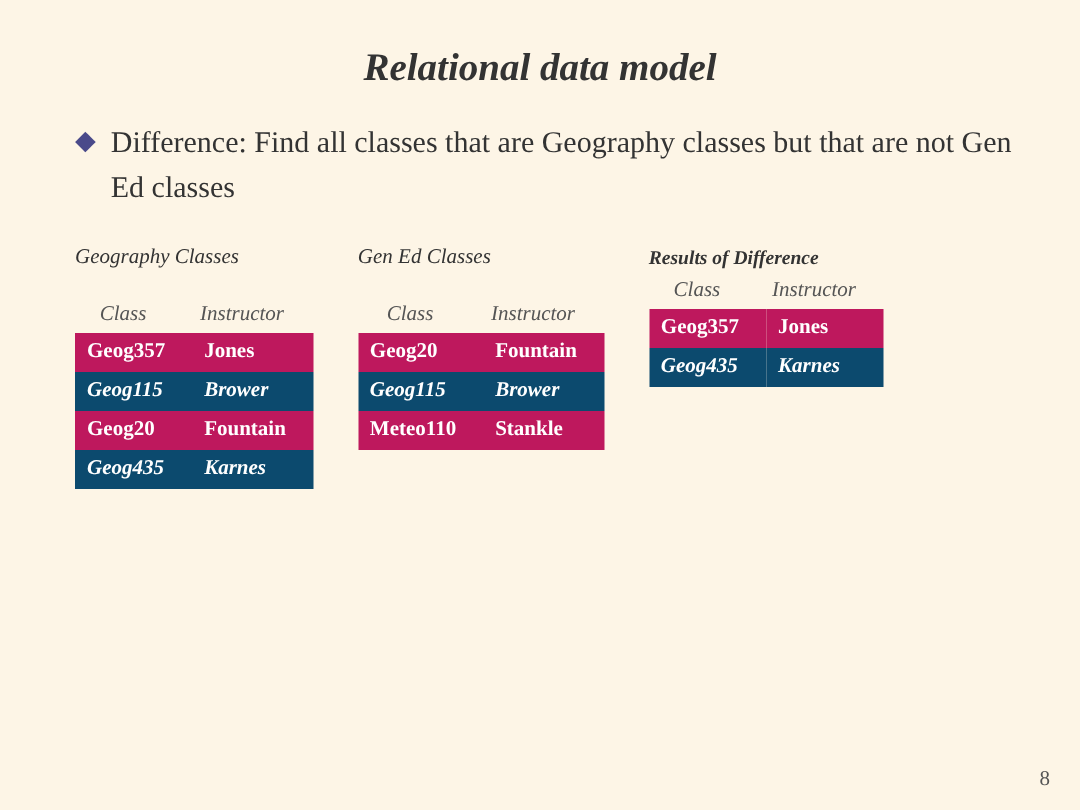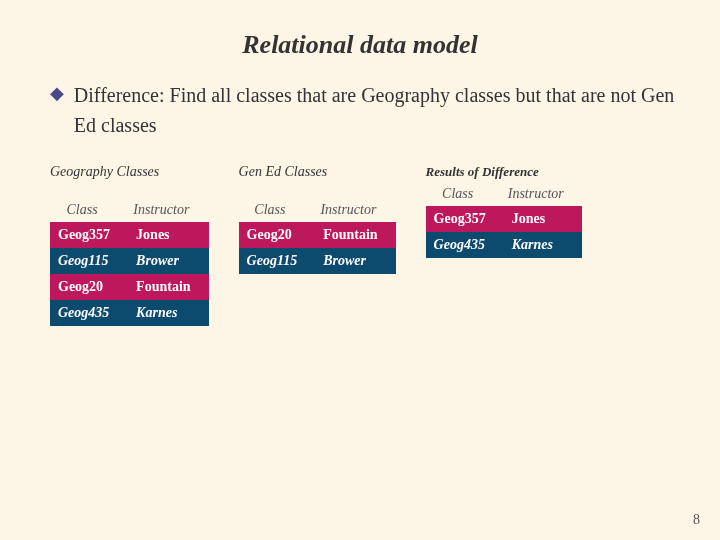--- a/index.html
+++ b/index.html
@@ -169,20 +169,24 @@
           <td>Instructor</td>
         </tr>
         <tr class="data-row row-dark-green">
           <td>Geog20</td>
           <td>Fountain</td>
         </tr>
         <tr class="data-row row-light-green">
           <td>Geog115</td>
           <td>Brower</td>
         </tr>
+        <tr class="data-row row-dark-green">
+          <td>Meteo110</td>
+          <td>Stankle</td>
+        </tr>
       </tbody>
         </table>
     </div>
 
     <div class="results-section">
       <div class="results-title">Results of Difference</div>
       <table>
         <tbody>
             <tr class="header-row">
           <td>Class</td>

